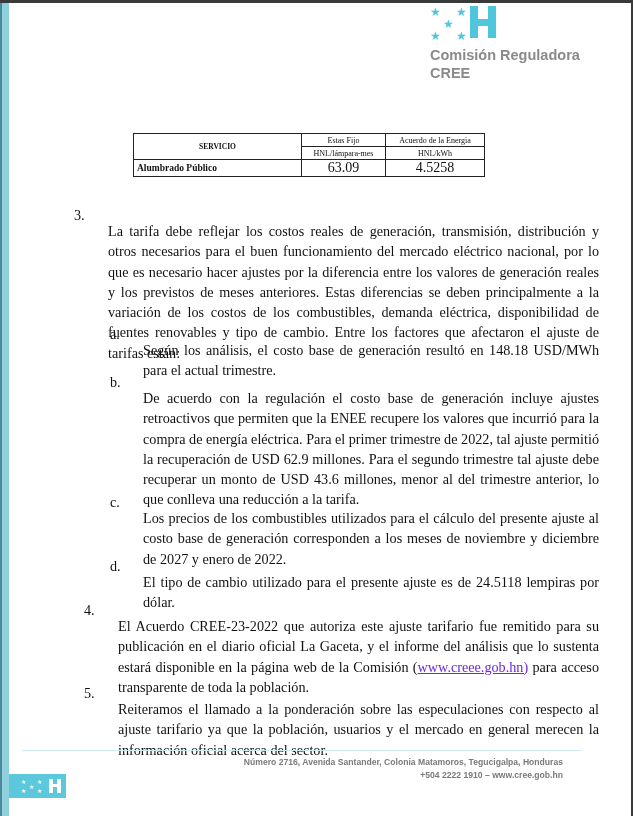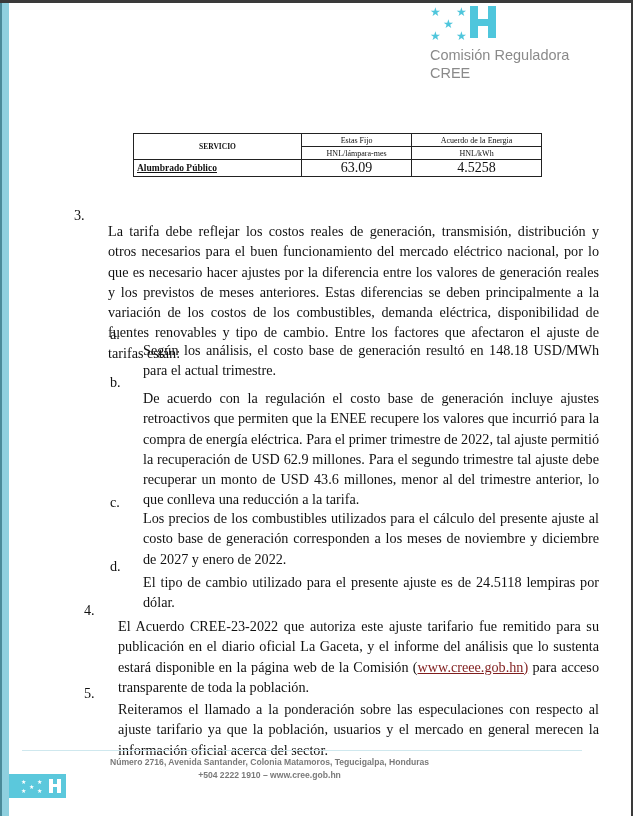--- a/index.html
+++ b/index.html
@@ -14,40 +14,40 @@
   .left-stripe { position: absolute; left: 2px; top: 3px; width: 7px; height: 813px; background: #8fd0df; }
   .left-edge { position: absolute; left: 0; top: 3px; width: 2px; height: 813px; background: #4a8a99; }
 
   .logo { position: absolute; left: 430px; top: 6px; width: 190px; }
   .logo-mark { position: relative; height: 36px; }
   .logo-mark .star { position: absolute; color: #4fc6dc; font-size: 12px; line-height: 12px; font-family: "DejaVu Sans", sans-serif; }
   .logo-mark .bigH { position: absolute; left: 40px; top: 0px; width: 26px; height: 32px; }
   .bigH .bar-l { position: absolute; left: 0; top: 0; width: 8px; height: 32px; background: #4fc6dc; }
   .bigH .bar-r { position: absolute; right: 0; top: 0; width: 8px; height: 32px; background: #4fc6dc; }
   .bigH .bar-m { position: absolute; left: 0; top: 13px; width: 26px; height: 7px; background: #4fc6dc; }
-  .logo-text { font-family: "Liberation Sans", "DejaVu Sans", sans-serif; color: #8a8a8a; font-weight: normal; font-size: 14.5px; line-height: 18px; margin-top: 4px; }
+  .logo-text { font-family: "Liberation Sans", "DejaVu Sans", sans-serif; color: #8a8a8a; font-weight: bold; font-size: 14.5px; line-height: 18px; margin-top: 4px; }
 
   table.tariff {
-    position: absolute; left: 133px; top: 133px; width: 409px;
+    position: absolute; left: 133px; top: 133px; width: 352px;
     border-collapse: collapse; font-family: "Liberation Serif", serif; font-size: 8px;
   }
   table.tariff td { border: 1px solid #222; text-align: center; height: 12px; padding: 0 2px; }
   table.tariff td.svc { font-weight: bold; font-size: 7.5px; width: 163px; }
-  table.tariff td.rowlabel { text-align: left; font-weight: bold; font-size: 9.5px; padding-left: 3px; height: 14px; text-decoration: underline; }
+  table.tariff td.rowlabel { text-align: left; font-weight: bold; font-size: 9.5px; padding-left: 3px; height: 14px; }
   table.tariff td.val { font-size: 14px; }
 
   .body-text { position: absolute; left: 0; top: 0; font-size: 14.2px; line-height: 20.3px; }
   .item { position: absolute; text-align: justify; }
   .item .num { position: absolute; left: -18px; top: 0; }
   .sub .num { left: -17px; }
   .item p { margin: 16px; }
-  a.link { color: #7f1d1d; text-decoration: underline; }
+  a.link { color: #6d28d9; text-decoration: underline; }
 
   .footer-line { position: absolute; left: 22px; top: 750px; width: 560px; height: 1px; background: #cfe8ee; }
-  .footer-text { position: absolute; left: 0; width: 539px; top: 756px; text-align: center; font-family: "Liberation Sans", "DejaVu Sans", sans-serif; font-size: 8.6px; color: #7a7a7a; line-height: 13px; font-weight: bold; }
+  .footer-text { position: absolute; left: 0; width: 539px; top: 756px; text-align: right; font-family: "Liberation Sans", "DejaVu Sans", sans-serif; font-size: 8.6px; color: #7a7a7a; line-height: 13px; font-weight: bold; padding-left: 24px; }
   .footer-logo { position: absolute; left: 9px; top: 774px; width: 57px; height: 24px; background: #5bc8dc; }
   .footer-logo .fstar { position: absolute; color: #fff; font-size: 6px; line-height: 6px; font-family: "DejaVu Sans", sans-serif; }
   .footer-logo .fH { position: absolute; left: 40px; top: 5px; width: 12px; height: 14px; }
   .fH div { position: absolute; background: #fff; }
 </style>
 </head>
 <body>
 
 <div class="top-bar"></div>
 <div class="right-bar"></div>

